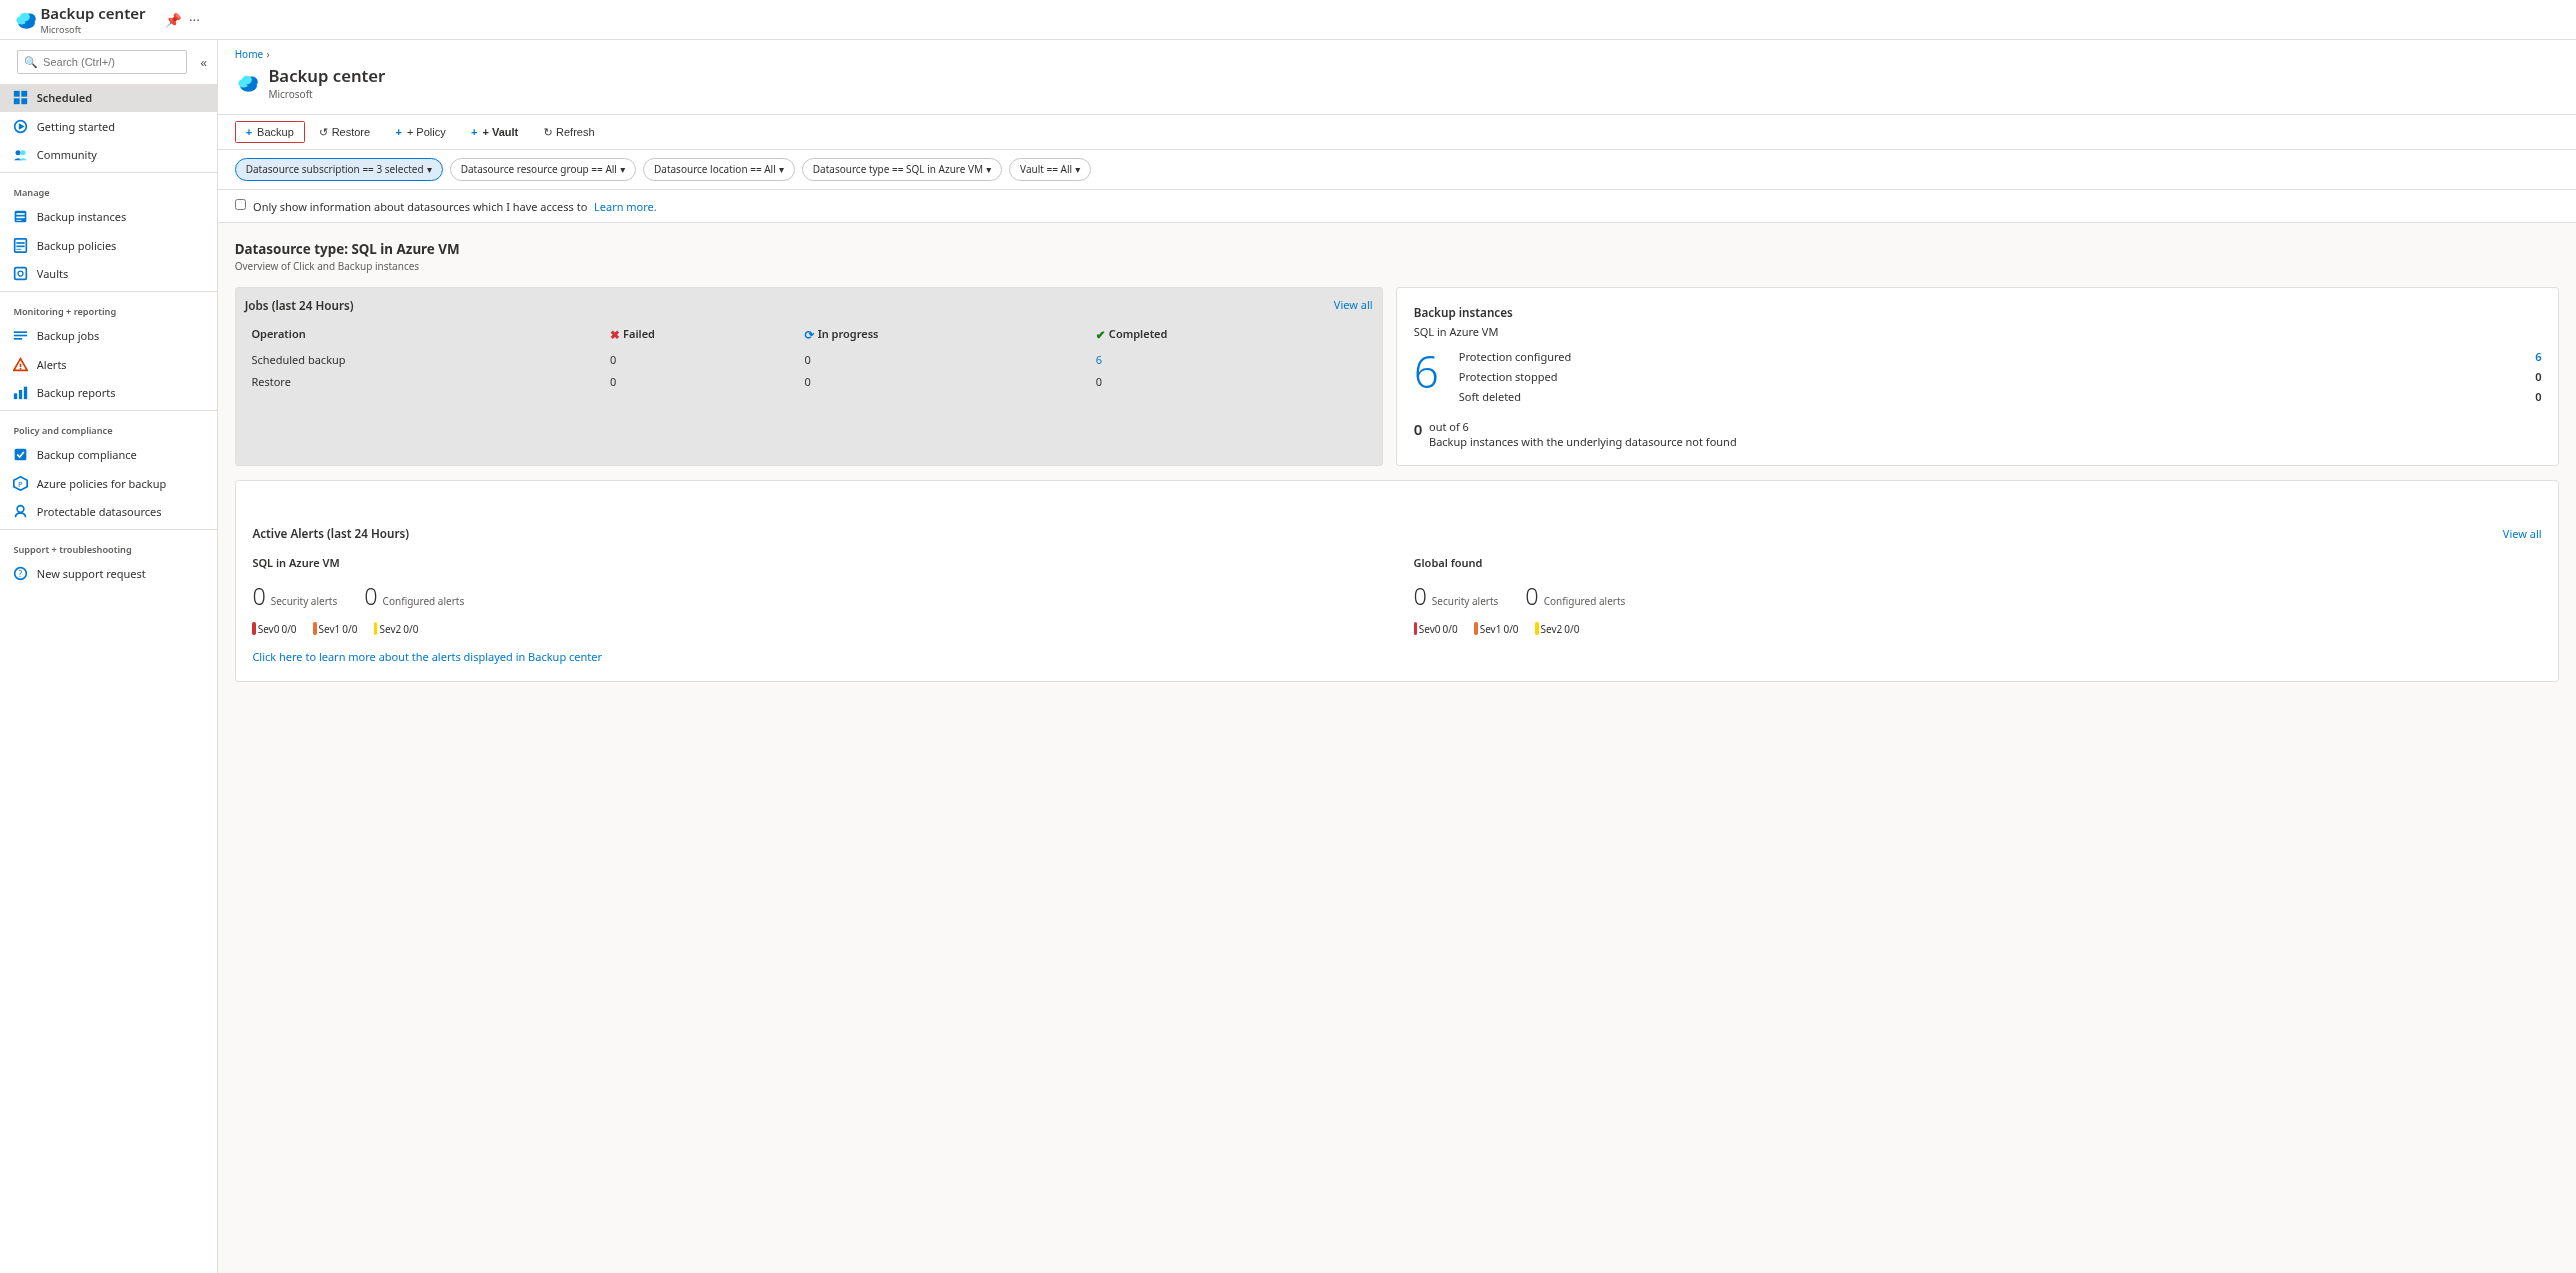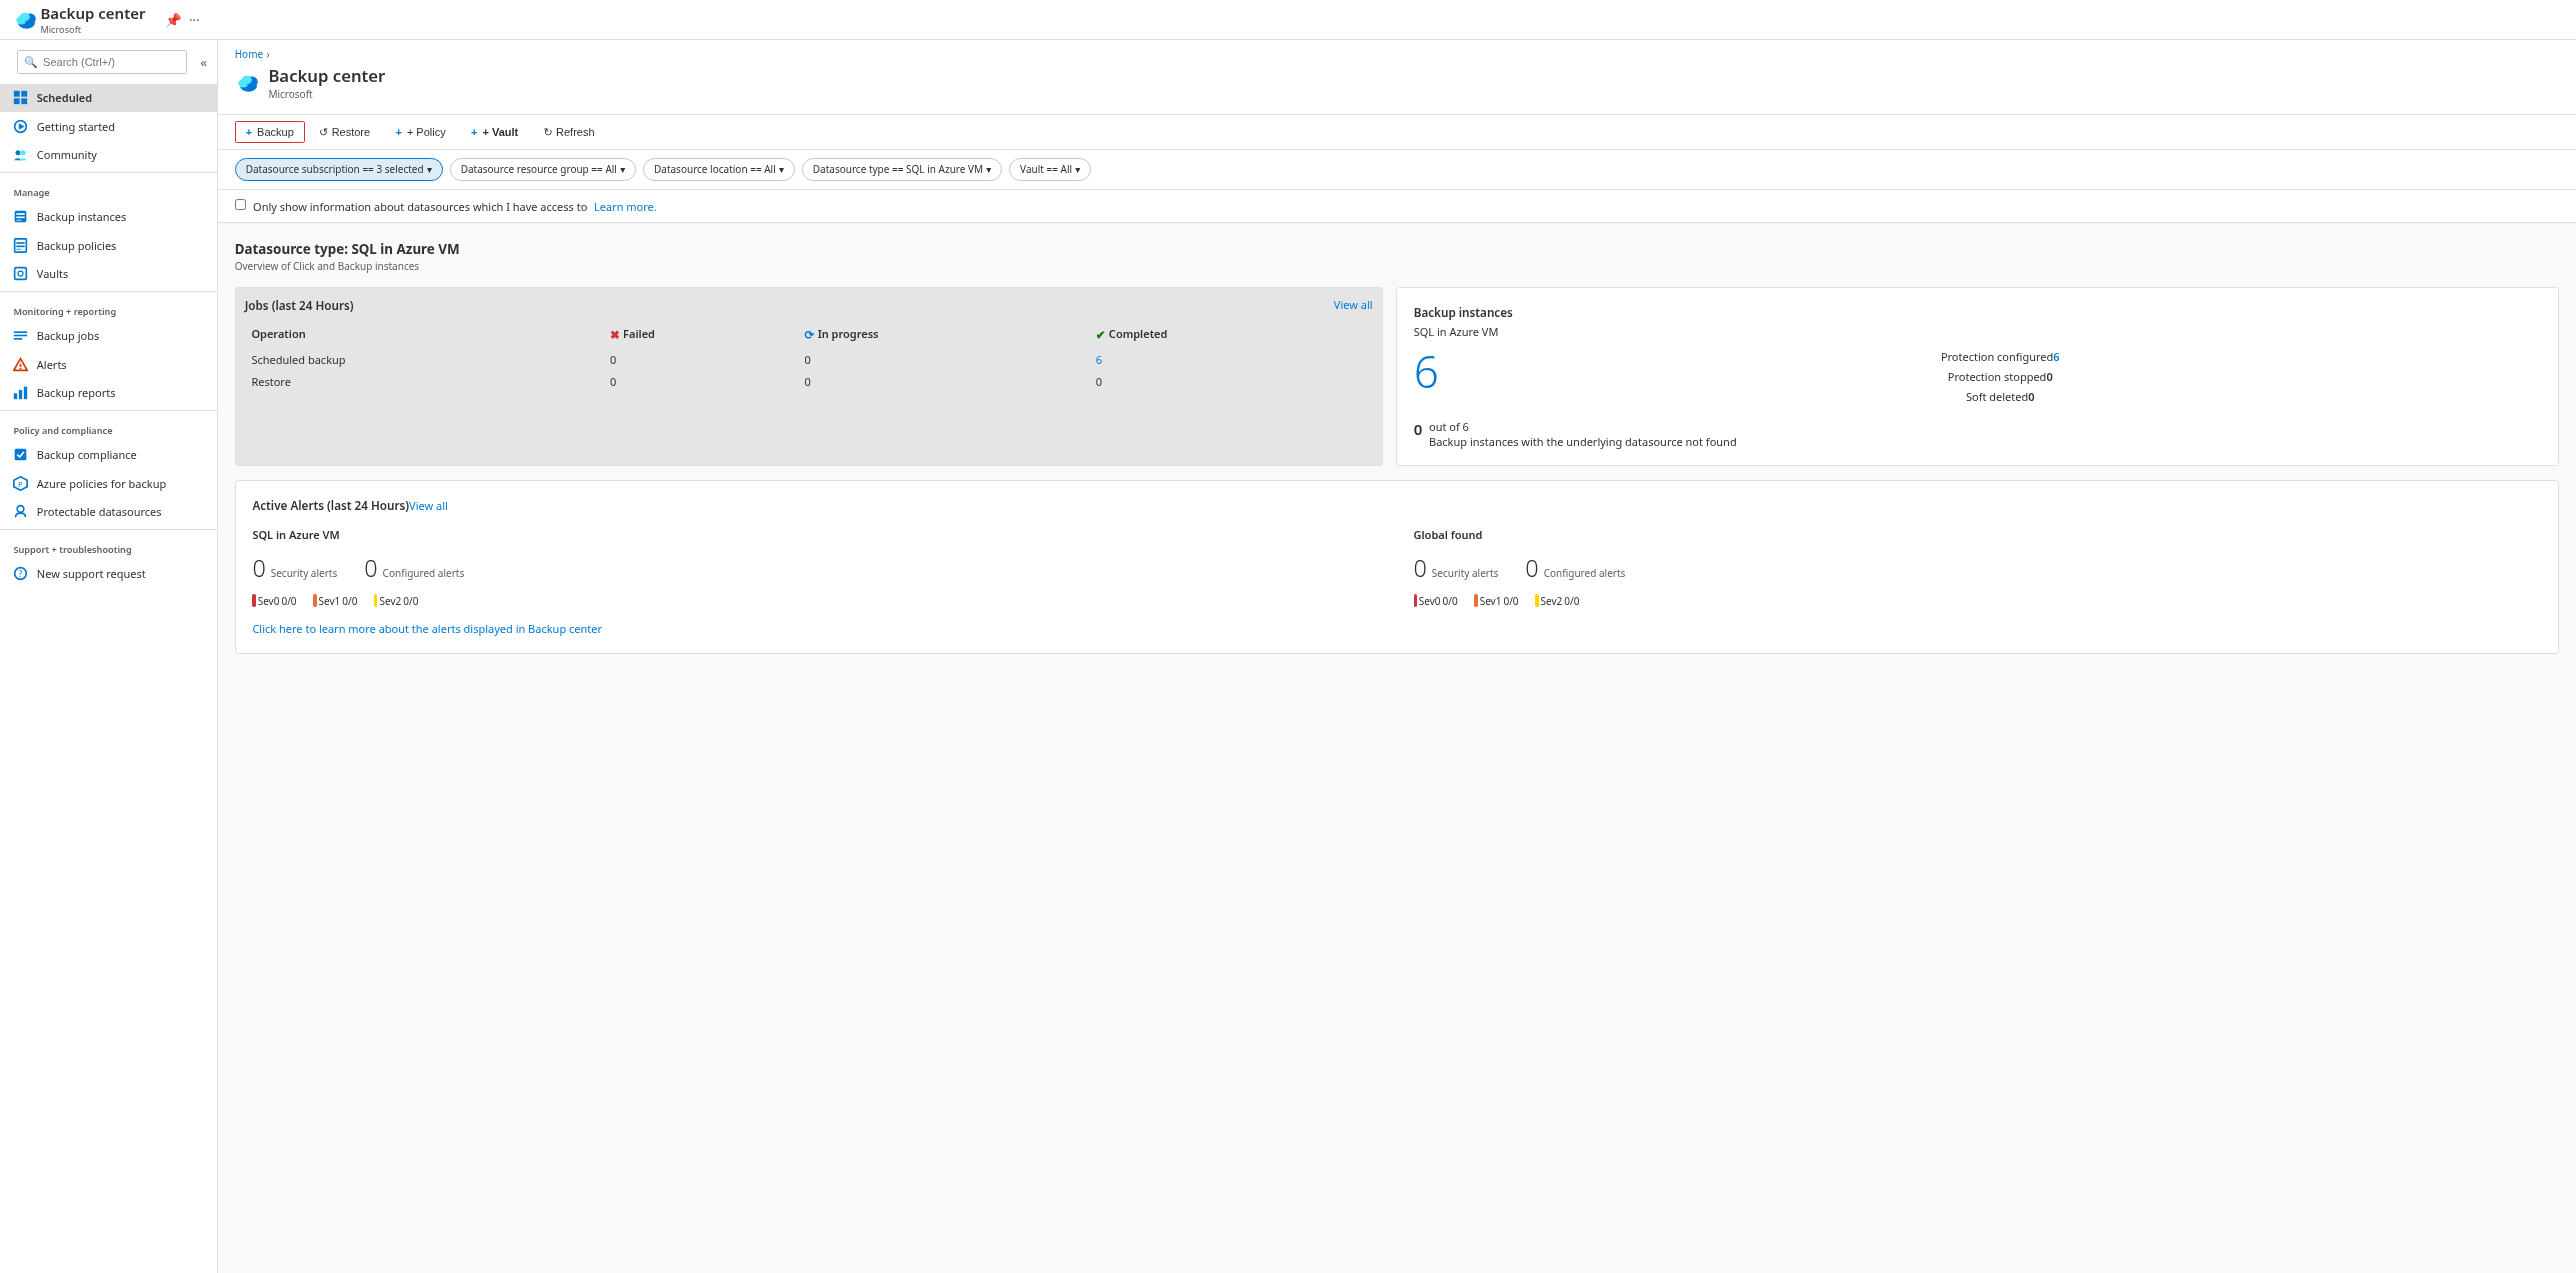--- a/index.html
+++ b/index.html
@@ -78,31 +78,31 @@
     .icon-completed { color: #107c10; font-size: 11.7px; }
     .link-blue { color: #0078d4; cursor: pointer; }
 
     
     .backup-instances-card { background: white; border: 0.8px solid #e1dfdd; border-radius: 3.3px; padding: 16.7px; flex: 1; min-width: 318px; }
     .bi-card-title { font-size: 11.7px; font-weight: 600; margin-bottom: 3.3px; }
     .bi-datasource { font-size: 11px; margin-bottom: 10px; }
     .bi-main { display: flex; gap: 20px; align-items: flex-start; }
     .bi-count { font-size: 44px; font-weight: 300; color: #0078d4; line-height: 1; }
     .bi-details { flex: 1; }
-    .bi-row { display: flex; justify-content: center; align-items: center; margin-bottom: 5px; font-size: 11px; }
+    .bi-row { display: flex; justify-content: space-between; align-items: center; margin-bottom: 5px; font-size: 11px; }
     .bi-row-label { color: #323130; }
     .bi-row-val { color: #0078d4; font-weight: 600; }
     .bi-row-val-zero { font-weight: 600; }
     .bi-footer { margin-top: 10px; display: flex; gap: 6.7px; align-items: flex-start; font-size: 11px; }
     .bi-footer-count { font-size: 15px; font-weight: 600; }
     .bi-footer-text { color: #323130; }
 
     
     .alerts-card { background: white; border: 0.8px solid #e1dfdd; border-radius: 3.3px; padding: 16.7px; }
-    .alerts-header { display: flex; align-items: center; justify-content: flex-start; margin-bottom: 13.4px; }
+    .alerts-header { display: flex; align-items: center; justify-content: space-between; margin-bottom: 13.4px; margin-top: 28px; }
     .alerts-title { font-size: 11.7px; font-weight: 600; }
     .alerts-columns { display: flex; gap: 33px; }
     .alerts-col { flex: 1; }
     .alerts-col-title { font-size: 11px; font-weight: 600; margin-bottom: 10px; }
     .alert-count-row { display: flex; gap: 27px; margin-bottom: 10px; }
     .alert-count-item { display: flex; align-items: baseline; gap: 5px; }
     .alert-big-num { font-size: 23.4px; font-weight: 300; }
     .alert-label { font-size: 10px; color: #605e5c; }
     .sev-row { display: flex; gap: 16.7px; align-items: center; }
     .sev-item { display: flex; align-items: center; gap: 2px; font-size: 10px; }

